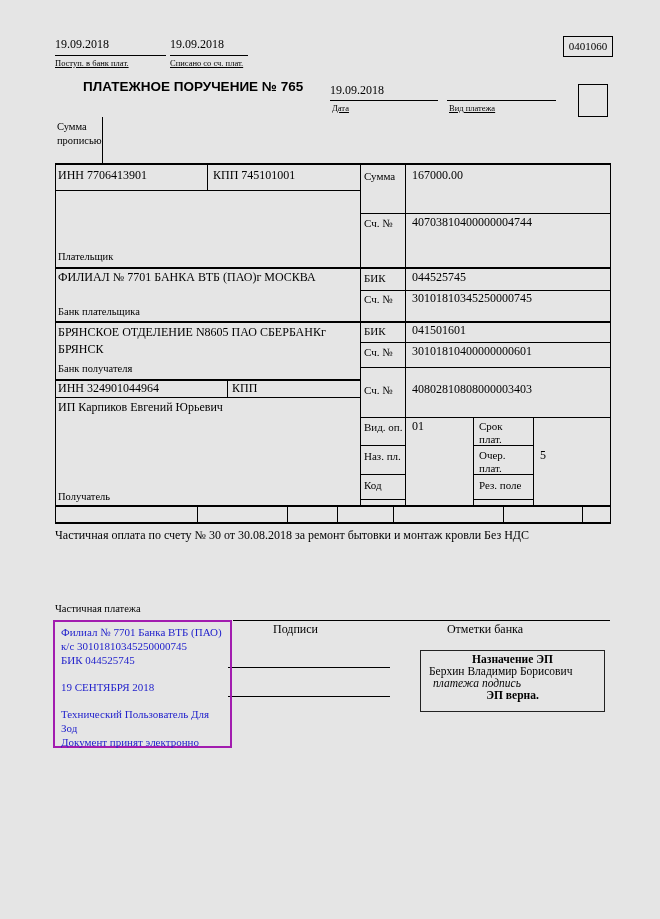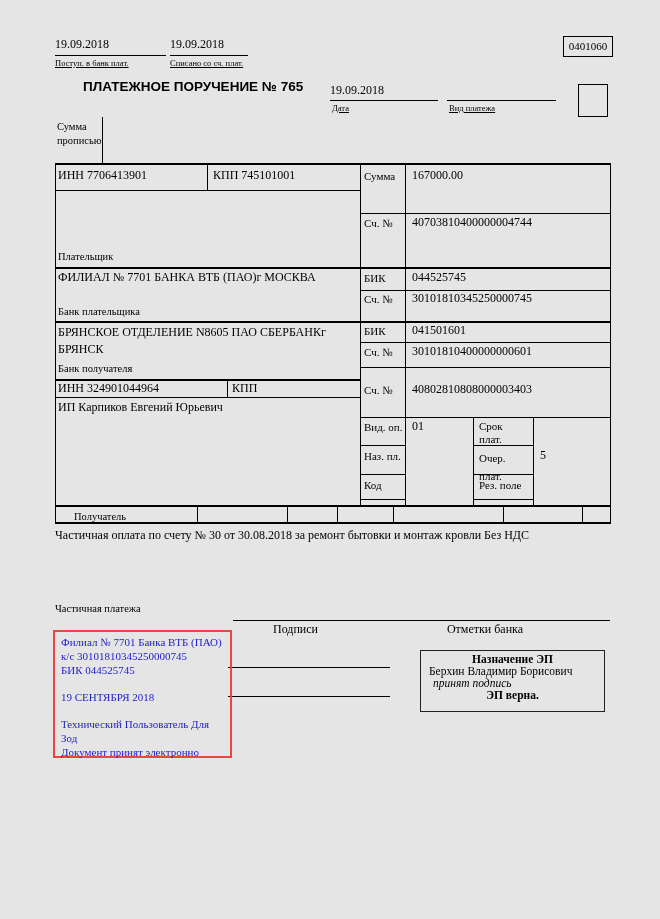--- a/index.html
+++ b/index.html
@@ -10,22 +10,22 @@
   .s8{font-size:8.5px;text-decoration:underline;}
   .s10{font-size:10.5px;}
   .s11{font-size:11px;}
   .s12{font-size:12px;}
   .hl{position:absolute;background:#000;height:1px;}
   .hl2{position:absolute;background:#000;height:2px;}
   .vl{position:absolute;background:#000;width:1px;}
   .box{position:absolute;border:1px solid #000;box-sizing:border-box;}
   .title{font-family:"Liberation Sans","DejaVu Sans",sans-serif;font-weight:bold;font-size:13.5px;}
   #bluebox{position:absolute;left:53px;top:620px;width:179px;height:128px;
-           border:2px solid #ef4444;box-sizing:border-box;color:#2222cc;
-           font-size:11px;padding:3px 0 0 6px;margin-top:10px;}
+           border:2px solid #a21caf;box-sizing:border-box;color:#2222cc;
+           font-size:11px;padding:3px 0 0 6px;}
   #bluebox .bl{line-height:14px;min-height:13px;white-space:nowrap;}
   #stampbox{position:absolute;left:420px;top:650px;width:185px;height:62px;
             border:1px solid #222;box-sizing:border-box;font-size:11.5px;}
   .ctr{text-align:center;}
   .b{font-weight:bold;}
   .i{font-style:italic;}
 </style>
 </head>
 <body>
 
@@ -106,29 +106,29 @@
   <div class="t s12 wrap" style="left:58px;top:324px;width:292px;line-height:17px;">БРЯНСКОЕ ОТДЕЛЕНИЕ N8605 ПАО СБЕРБАНКг БРЯНСК</div>
   <div class="t s10" style="left:58px;top:363px;">Банк получателя</div>
   <div class="t s11" style="left:364px;top:325px;">БИК</div>
   <div class="t s12" style="left:412px;top:324px;">041501601</div>
   <div class="t s11" style="left:364px;top:346px;">Сч. №</div>
   <div class="t s12" style="left:412px;top:345px;">30101810400000000601</div>
 
   <div class="t s12" style="left:58px;top:382px;">ИНН 324901044964</div>
   <div class="t s12" style="left:232px;top:382px;">КПП</div>
   <div class="t s12" style="left:58px;top:401px;">ИП Карпиков Евгений Юрьевич</div>
-  <div class="t s10" style="left:58px;top:511px;margin-left:16px;">Получатель</div>
+  <div class="t s10" style="left:58px;top:491px;">Получатель</div>
   <div class="t s11" style="left:364px;top:384px;">Сч. №</div>
   <div class="t s12" style="left:412px;top:383px;">40802810808000003403</div>
 
   <div class="t s11" style="left:364px;top:421px;">Вид. оп.</div>
   <div class="t s12" style="left:412px;top:420px;">01</div>
   <div class="t s11 wrap" style="left:479px;top:420px;width:40px;line-height:13px;">Срок плат.</div>
   <div class="t s11" style="left:364px;top:450px;">Наз. пл.</div>
-  <div class="t s11 wrap" style="left:479px;top:449px;width:40px;line-height:18px;">Очер. плат.</div>
+  <div class="t s11 wrap" style="left:479px;top:449px;width:40px;line-height:13px;">Очер. плат.</div>
   <div class="t s12" style="left:540px;top:449px;">5</div>
   <div class="t s11" style="left:364px;top:479px;">Код</div>
   <div class="t s11" style="left:479px;top:479px;">Рез. поле</div>
 
   <div class="t s12 wrap" style="left:55px;top:529px;width:560px;">Частичная оплата по счету № 30 от 30.08.2018 за ремонт бытовки и монтаж кровли Без НДС</div>
   <div class="t s10" style="left:55px;top:603px;">Частичная платежа</div>
 
   <div class="hl" style="left:233px;top:620px;width:377px;"></div>
   <div class="t s12 ctr" style="left:233px;top:623px;width:125px;">Подписи</div>
   <div class="t s12 ctr" style="left:385px;top:623px;width:200px;">Отметки банка</div>
@@ -143,17 +143,17 @@
     <div class="bl">19 СЕНТЯБРЯ 2018</div>
     <div class="bl"></div>
     <div class="bl">Технический Пользователь Для</div>
     <div class="bl">Зод</div>
     <div class="bl">Документ принят электронно</div>
   </div>
 
   <div id="stampbox">
     <div class="ctr b" style="margin-top:2px;">Назначение ЭП</div>
     <div style="padding-left:8px;">Берхин Владимир Борисович</div>
-    <div class="i" style="padding-left:12px;">принят подпись</div>
+    <div class="i" style="padding-left:12px;">платежа подпись</div>
     <div class="ctr b">ЭП верна.</div>
   </div>
 
 </div>
 
 </body></html>

